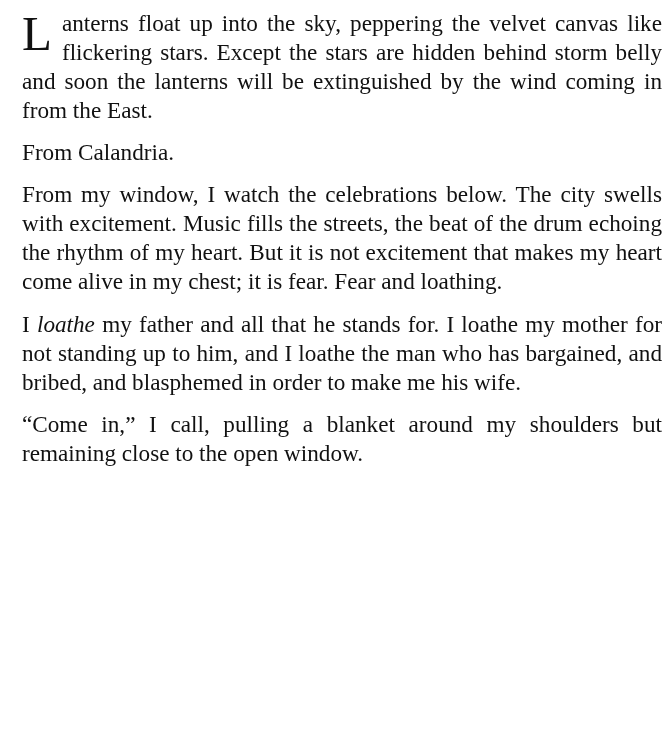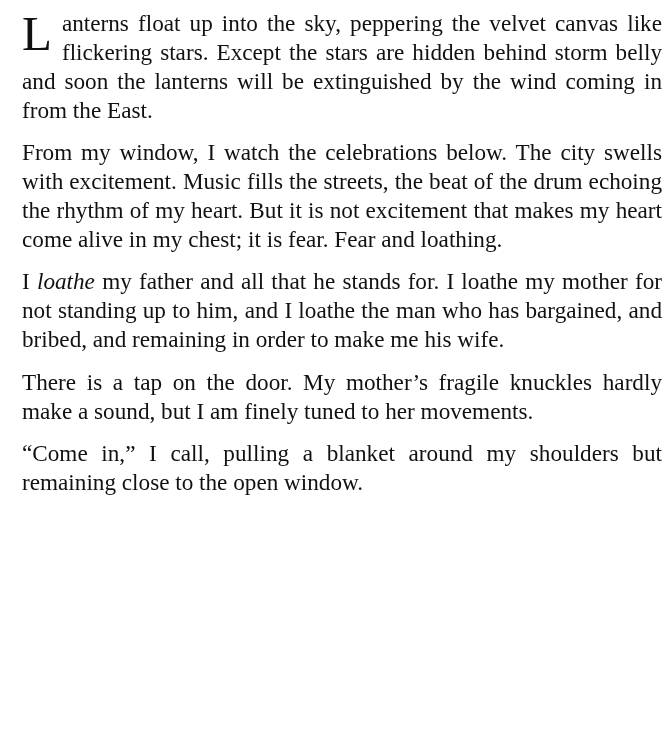--- a/index.html
+++ b/index.html
@@ -42,22 +42,22 @@
   }
 </style>
 </head>
 <body>
 
 <div class="page">
   <p class="para first-line-para">
     <span class="dropcap">L</span><span>anterns float up into the sky, peppering the velvet canvas like flickering stars. Except the stars are hidden behind storm belly and soon the lanterns will be extinguished by the wind coming in from the East.</span>
   </p>
   <p class="para">
+    <span>From Calandria.</span>
+  </p>
+  <p class="para">
     <span>From my window, I watch the celebrations below. The city swells with excitement. Music fills the streets, the beat of the drum echoing the rhythm of my heart. But it is not excitement that makes my heart come alive in my chest; it is fear. Fear and loathing.</span>
   </p>
-  <p class="para"><span>I </span><em class="loathe">loathe</em><span> my father and all that he stands for. I loathe my mother for not standing up to him, and I loathe the man who has bargained, and bribed, and remaining in order to make me his wife.</span></p>
-  <p class="para">
-    <span>There is a tap on the door. My mother’s fragile knuckles hardly make a sound, but I am finely tuned to her movements.</span>
-  </p>
+  <p class="para"><span>I </span><em class="loathe">loathe</em><span> my father and all that he stands for. I loathe my mother for not standing up to him, and I loathe the man who has bargained, and bribed, and blasphemed in order to make me his wife.</span></p>
   <p class="para">
     <span>“Come in,” I call, pulling a blanket around my shoulders but remaining close to the open window.</span>
   </p>
 </div>
 
 </body></html>

